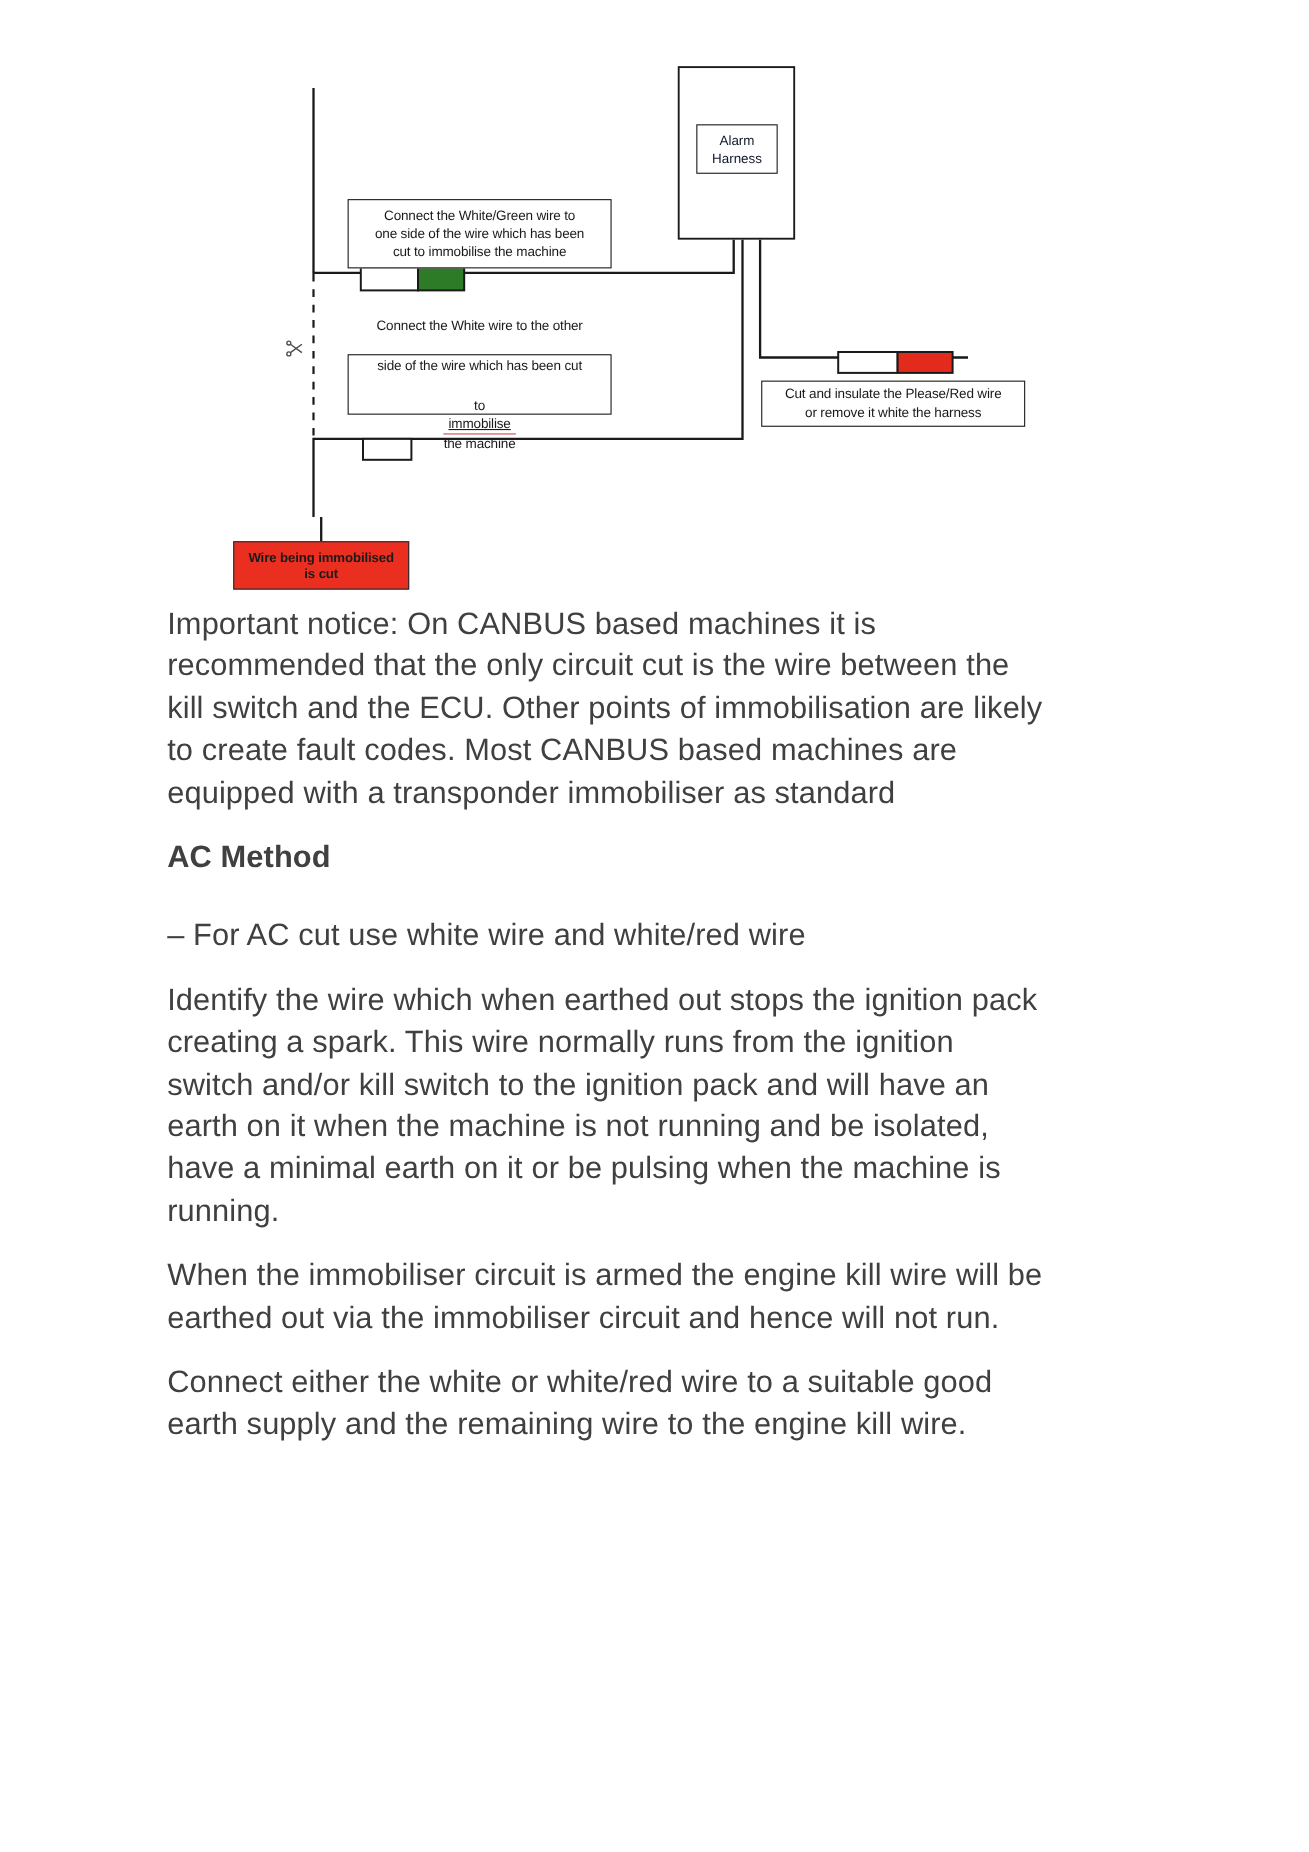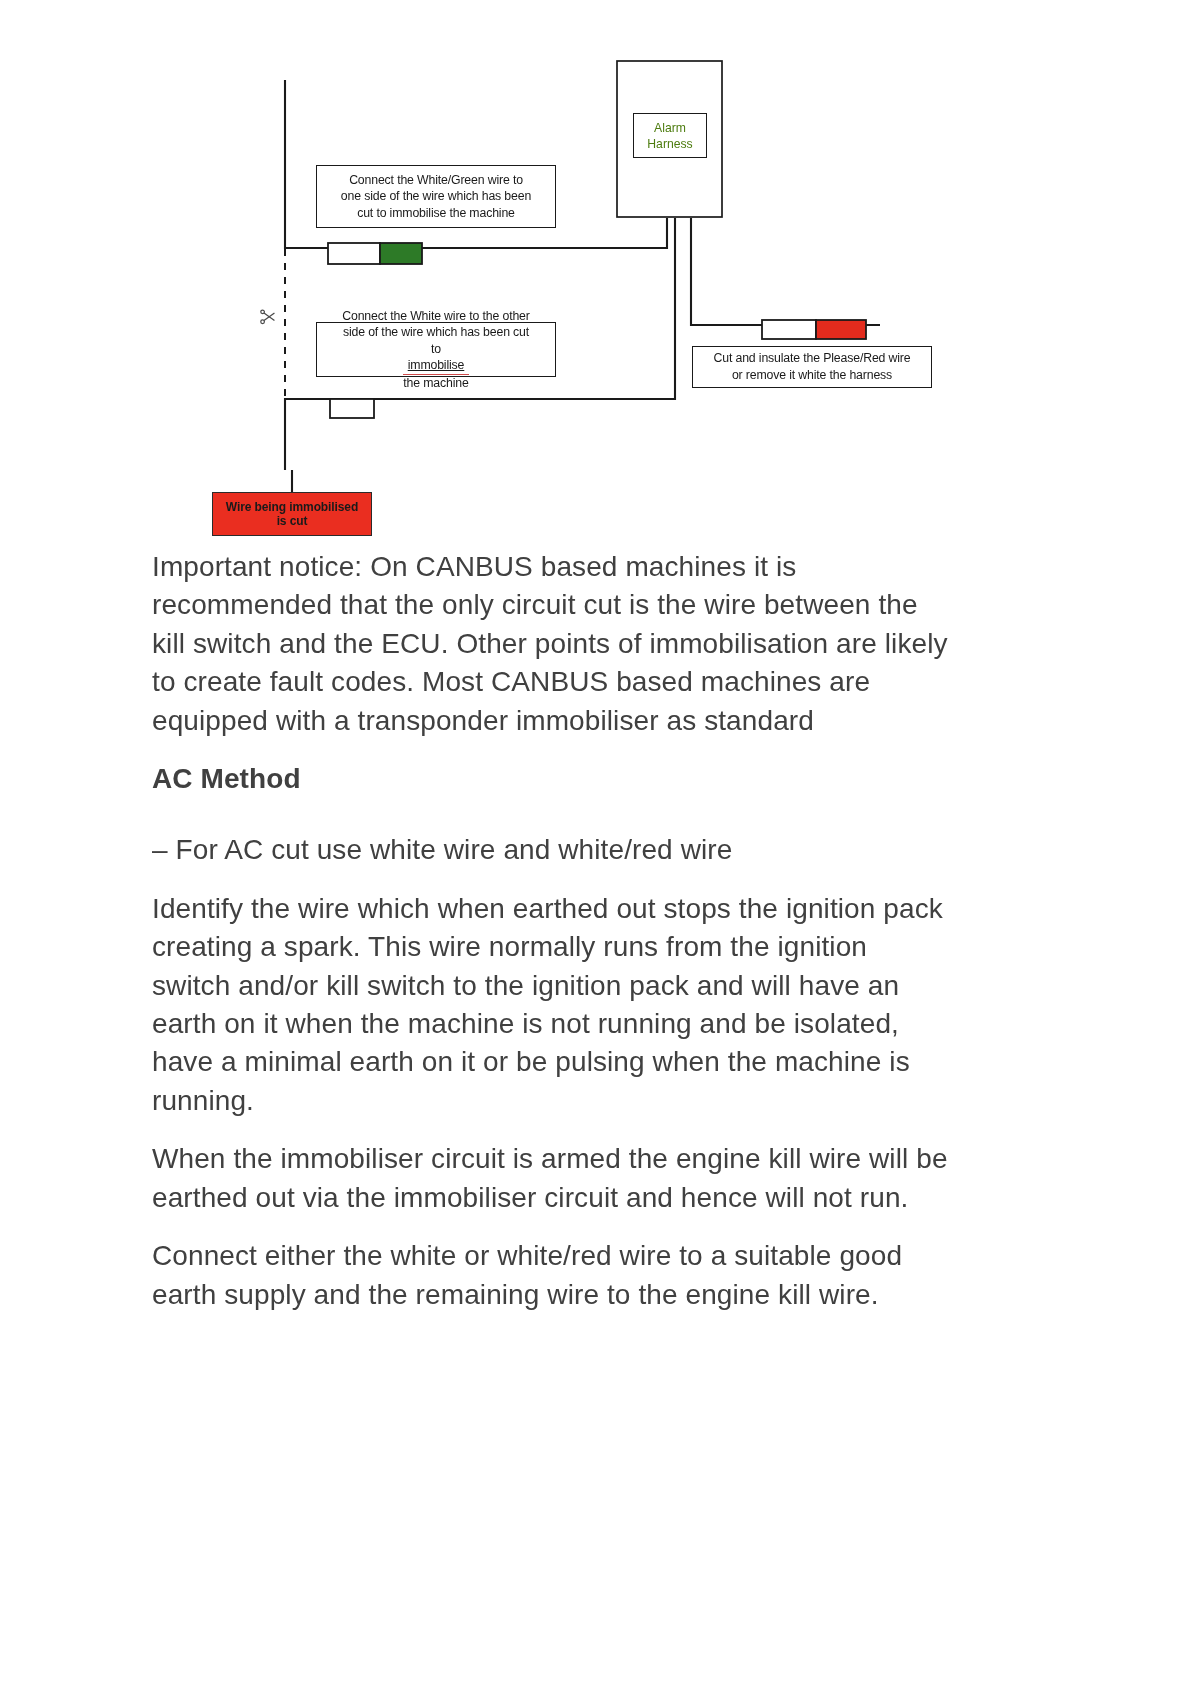--- a/index.html
+++ b/index.html
@@ -43,22 +43,22 @@
     color: #1a1a1a;
     display: flex;
     flex-direction: column;
     align-items: center;
     justify-content: center;
     padding: 3px 4px;
     letter-spacing: -0.15px;
   }
   .dg-label span { display: block; white-space: nowrap; }
 
-  #label-white-green { left: 316px; top: 165px; width: 240px; height: 63px; }
-  #label-white       { left: 316px; top: 322px; width: 240px; height: 55px; }
+  #label-white-green { left: 316px; top: 181px; width: 240px; height: 63px; }
+  #label-white       { left: 316px; top: 322px; width: 240px; height: 55px; gap: 20px; }
   #label-white-red   { left: 692px; top: 346px; width: 240px; height: 42px; }
 
   .u-underline {
     text-decoration: underline;
     text-decoration-color: #1a1a1a;
   }
   .sp-err {
     border-bottom: 1.5px solid #d14b4b;
     padding-bottom: 0px;
   }
@@ -72,21 +72,21 @@
     box-sizing: border-box;
     background: #ffffff;
     border: 1.5px solid #1a1a1a;
     font-size: 12.2px;
     line-height: 16px;
     text-align: center;
     display: flex;
     flex-direction: column;
     align-items: center;
     justify-content: center;
-    color: #4d7c0f;
+    color: #0f172a;
   }
 
   #legend-immobilised {
     position: absolute;
     left: 212px;
     top: 492px;
     width: 160px;
     height: 44px;
     box-sizing: border-box;
     background: #ea2e20;

